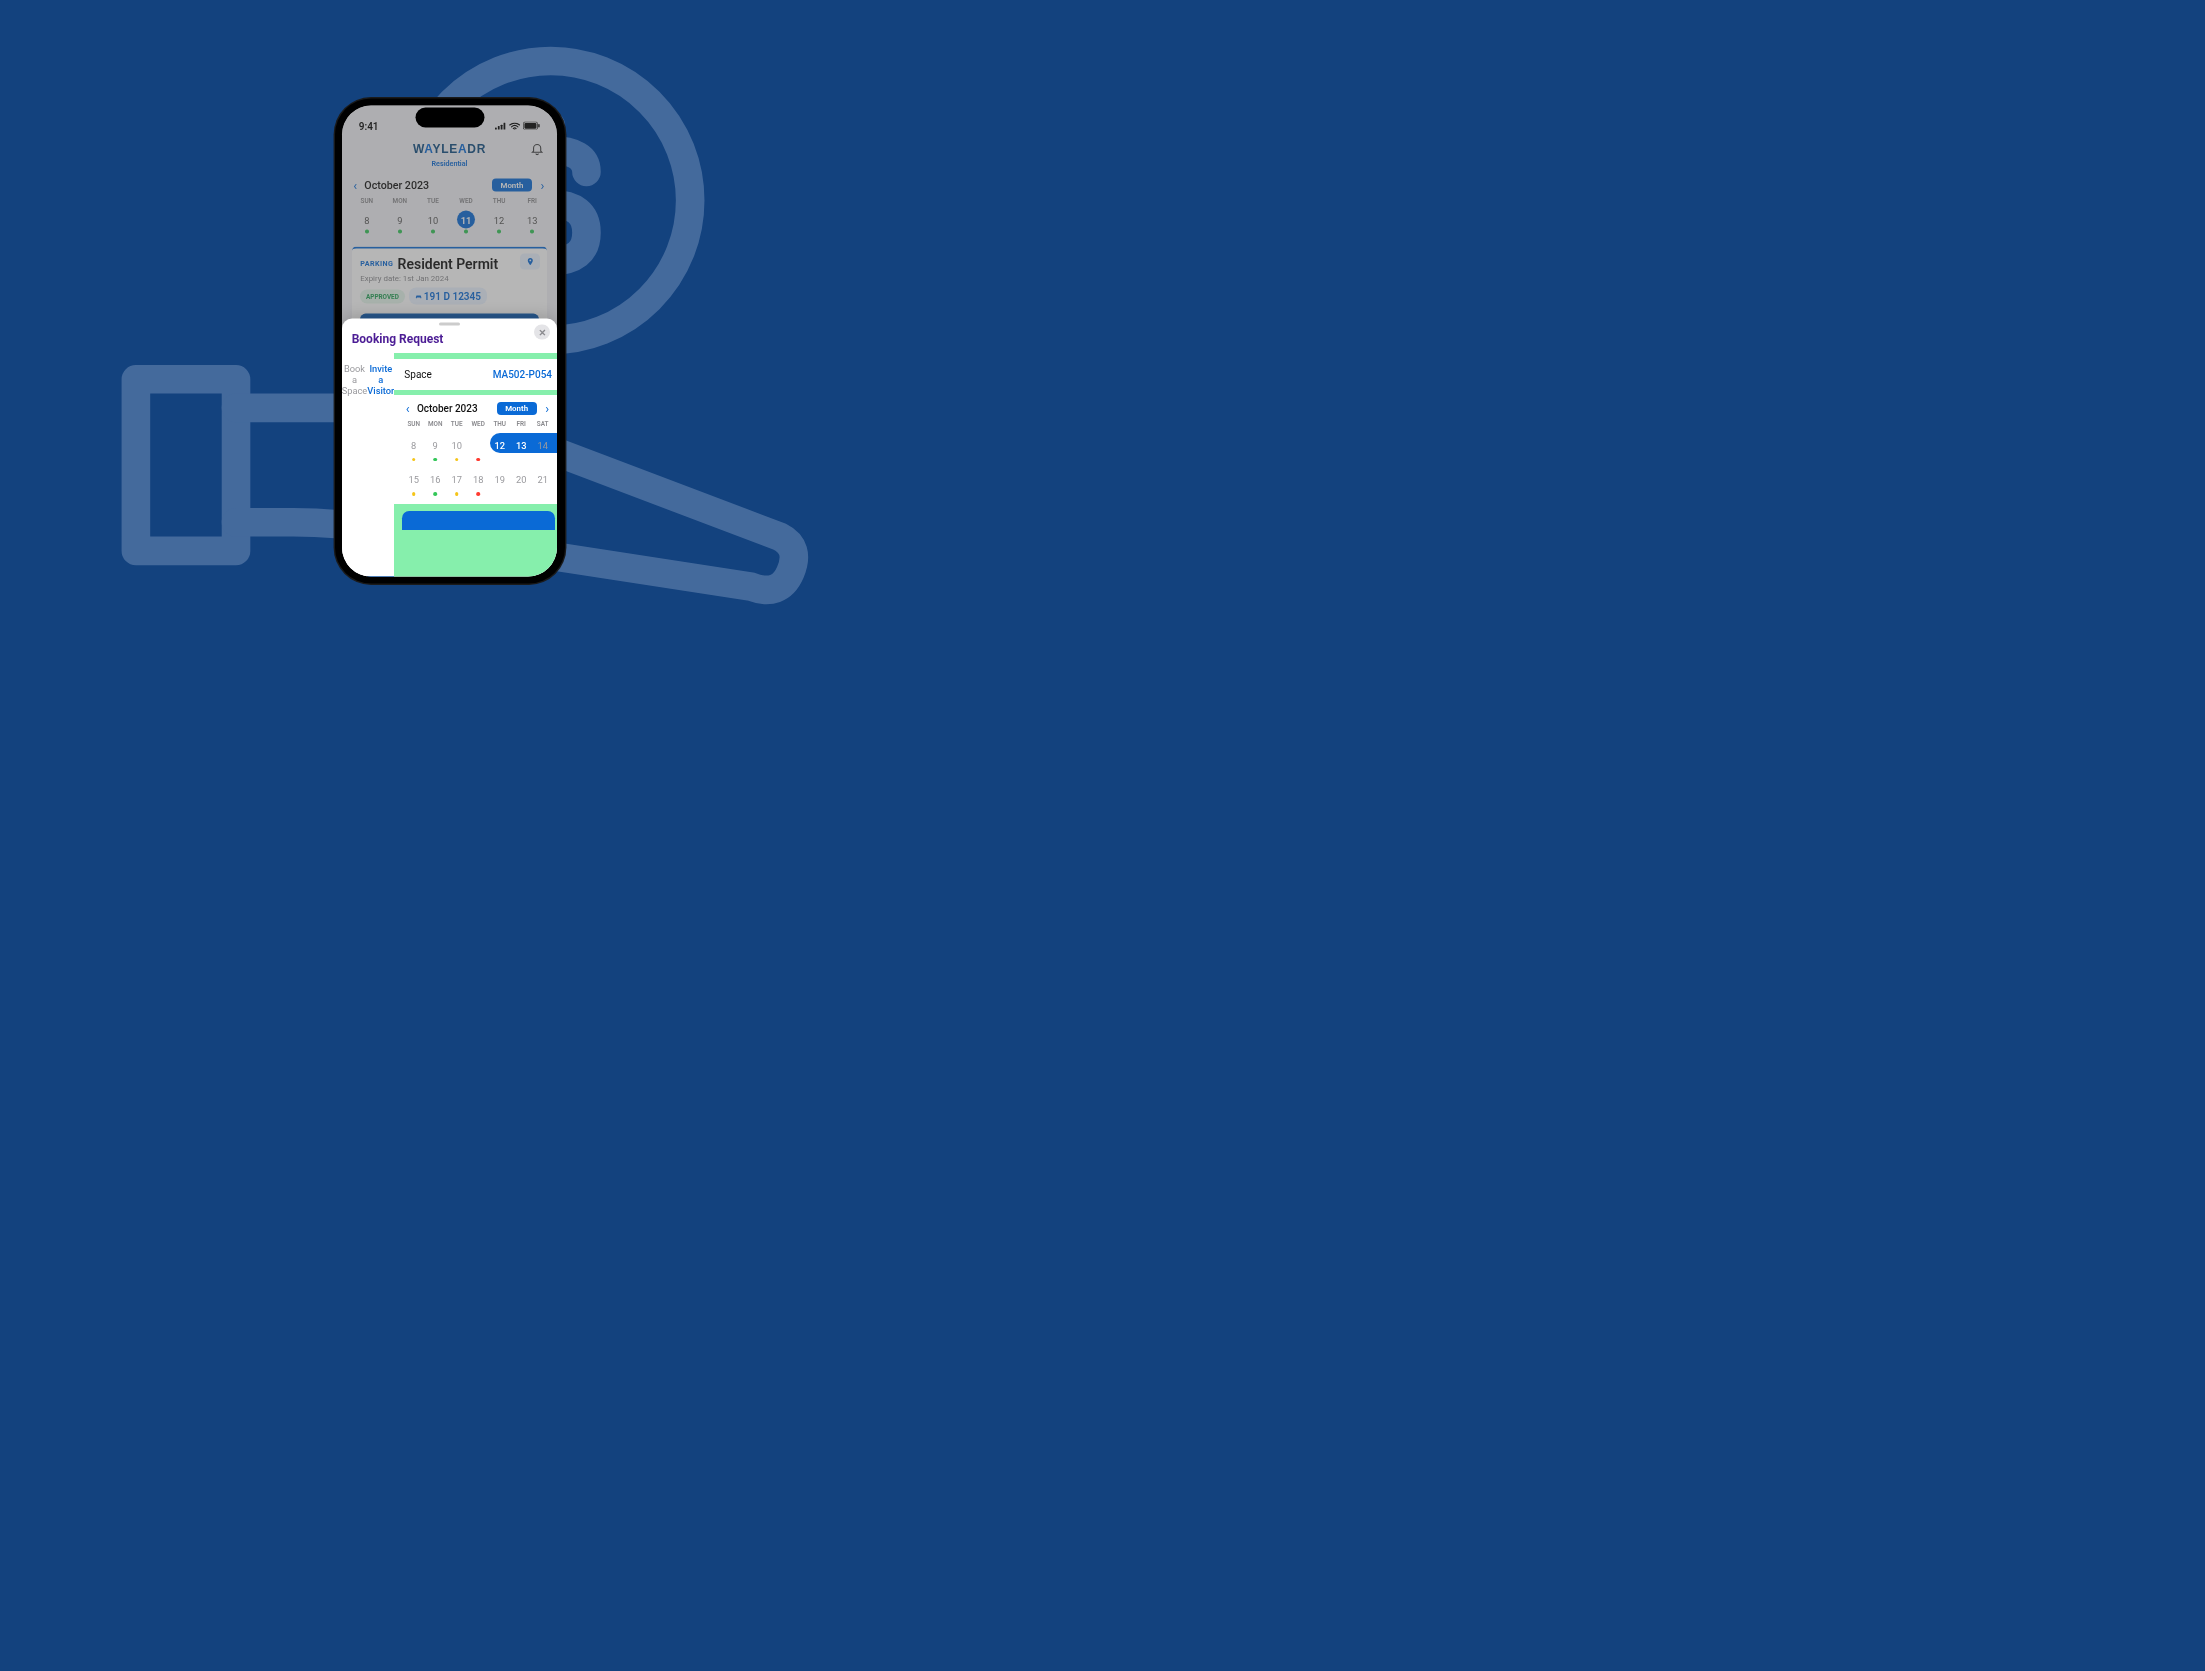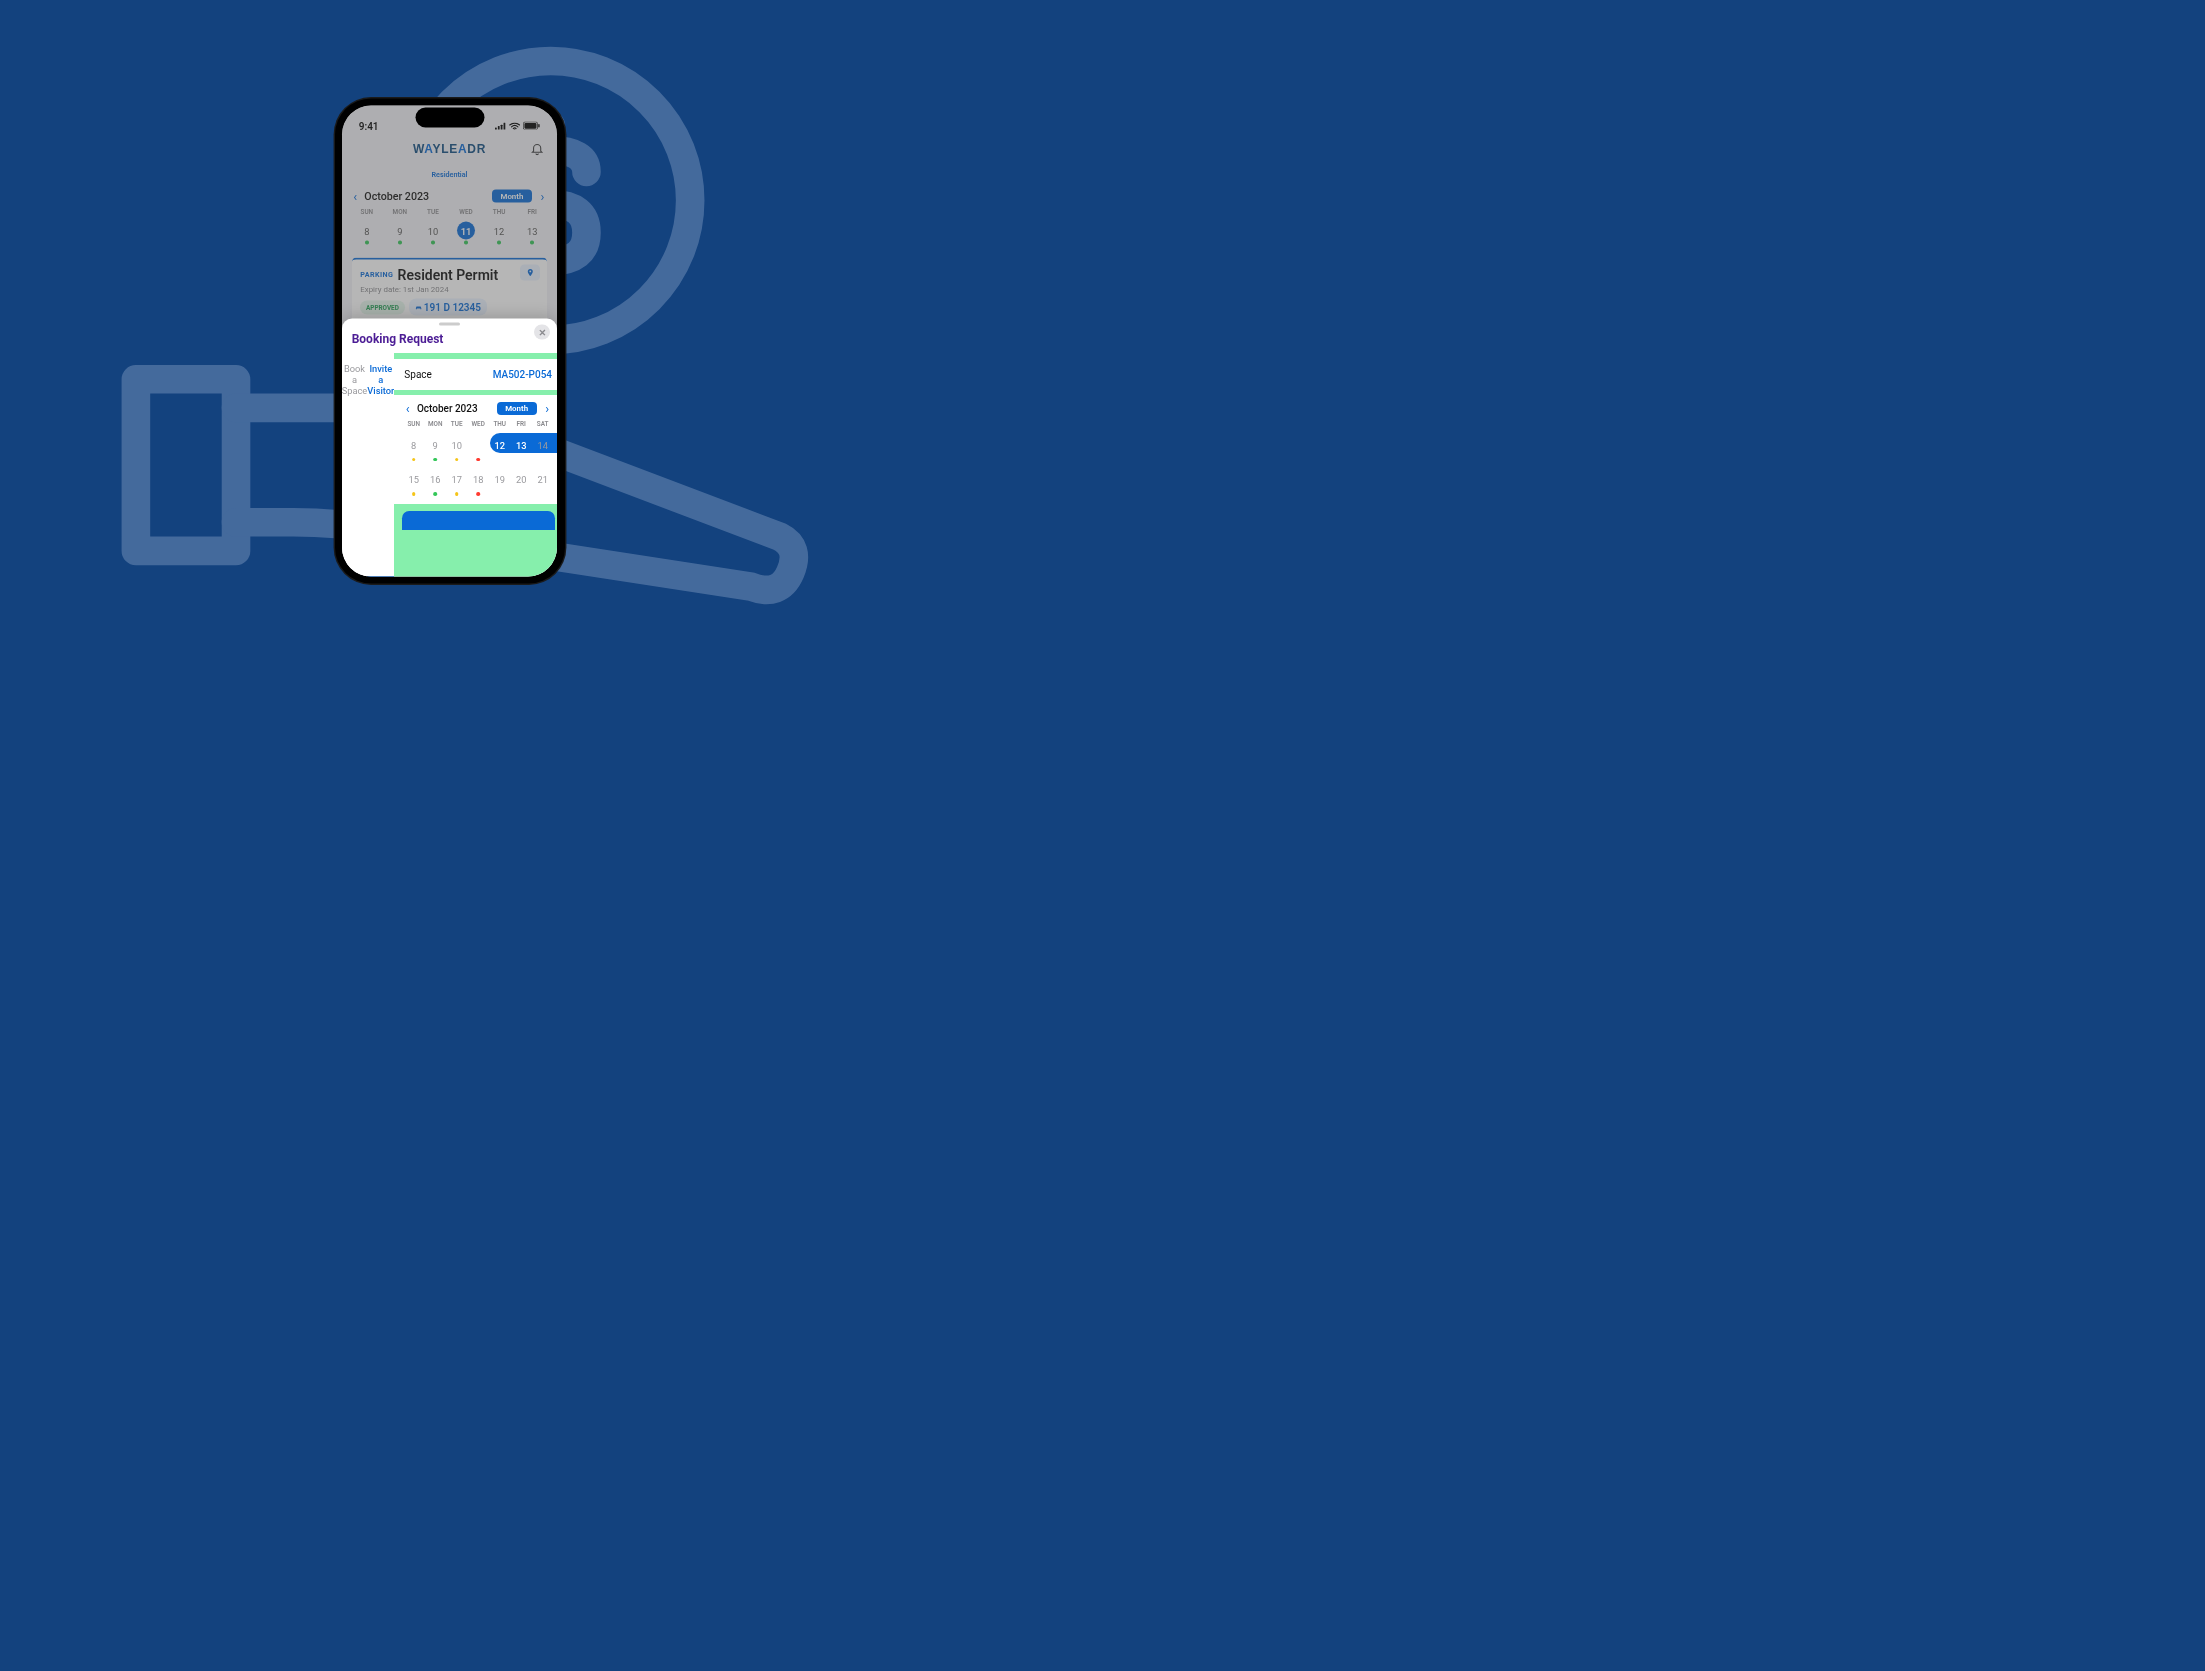--- a/index.html
+++ b/index.html
@@ -75,21 +75,21 @@
   .app-header {
     display: flex;
     align-items: center;
     justify-content: center;
     position: relative;
     padding: 4.3px 0 7.2px 0;
   }
   .brand { text-align: center; line-height: 1; }
   .brand .b1 { font-weight: 800; letter-spacing: 0.7px; color: #0f4c81; font-size: 12px; font-family: Arial, sans-serif; }
   .brand .b1 .a { color: #0a6ad6; }
-  .brand .b2 { color: #0a6ad6; font-size: 7.2px; font-weight: 600; margin-top: 16px; }
+  .brand .b2 { color: #0a6ad6; font-size: 7.2px; font-weight: 600; margin-top: 5px; }
   .bell {
     position: absolute;
     right: 13px;
     top: 2.9px;
     color: #3a3a3c;
   }
   
   .month-nav {
     display: flex;
     align-items: center;

